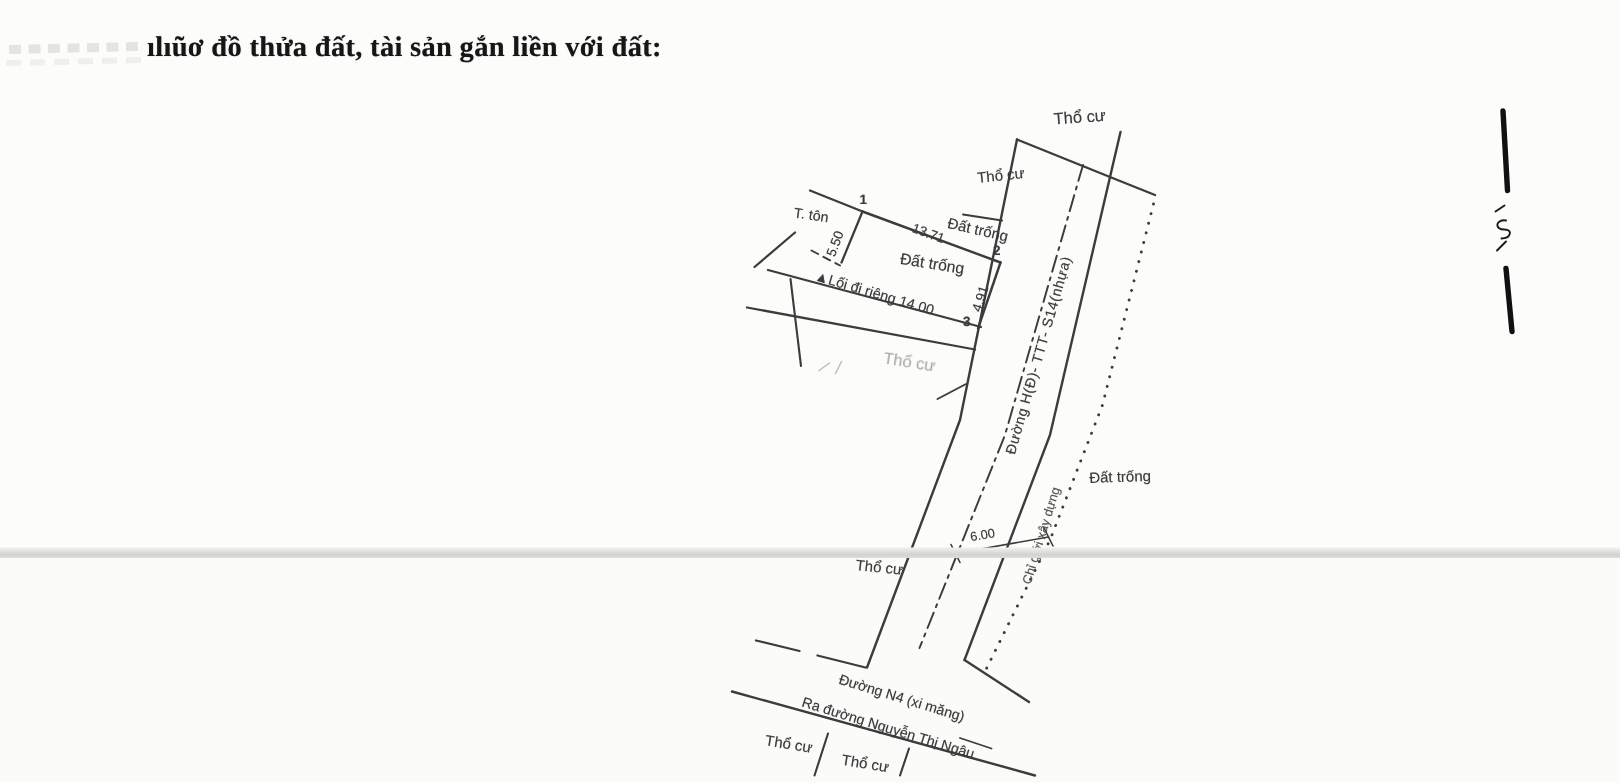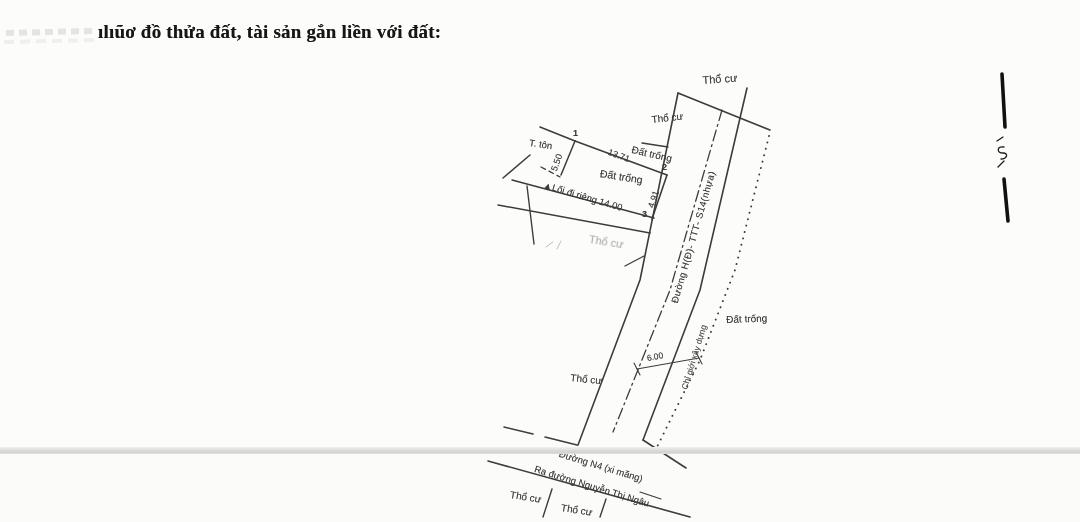--- a/index.html
+++ b/index.html
@@ -2,21 +2,21 @@
 <html><head>
 <meta charset="utf-8">
 <style>
   html,body{margin:0;padding:0;}
   body{
     width:1080px;height:522px;
     background:#fbfbfa;
     font-family:"Liberation Sans", sans-serif;
     overflow:hidden;
   }
-  #canvas{position:relative;width:1080px;height:454px;background:#fcfcfb;}
+  #canvas{position:relative;width:1080px;height:372px;background:#fcfcfb;}
   #doc-title{
     position:absolute;left:98px;top:21px;
     font-family:"Liberation Serif", serif;
     font-weight:bold;font-size:19px;color:#161616;
     letter-spacing:.2px;white-space:nowrap;
     text-shadow:0 0 .6px rgba(25,25,25,.55);
   }
   .lbl{
     position:absolute;white-space:nowrap;color:#3c3c3c;
     text-shadow:0 0 .5px rgba(40,40,40,.45);

